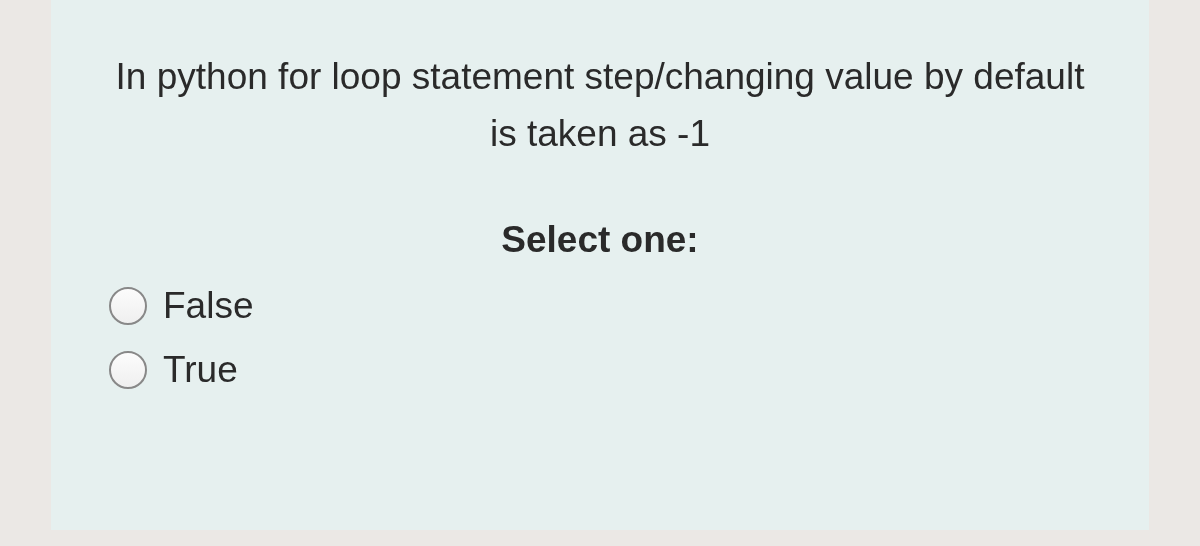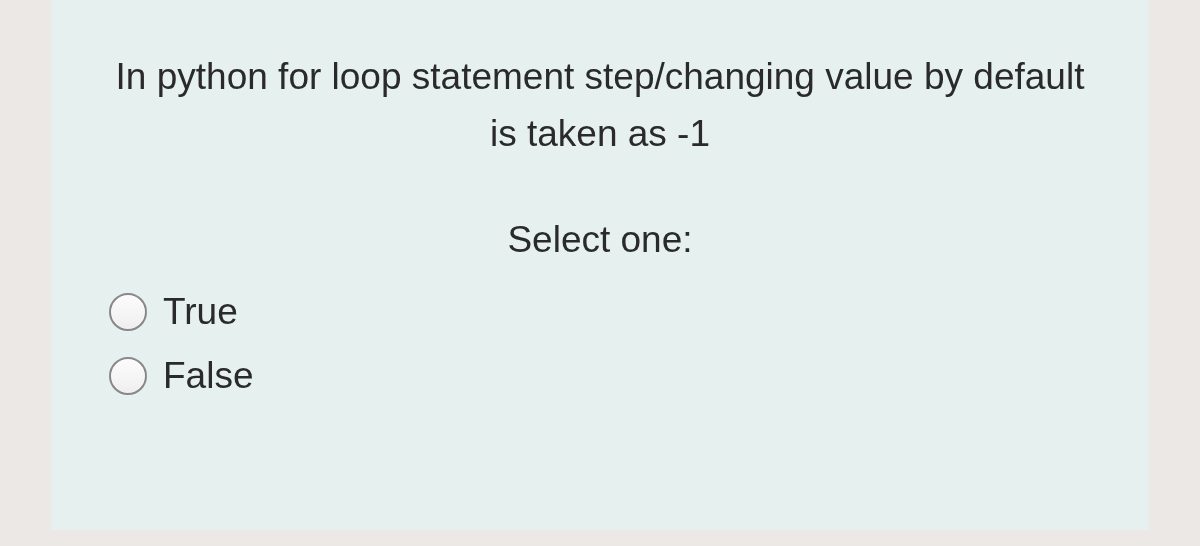--- a/index.html
+++ b/index.html
@@ -27,22 +27,22 @@
     .question-text {
       font-size: 37px;
       color: #2a2a2a;
       line-height: 1.55;
       margin-bottom: 56px;
       font-weight: 400;
     }
     .select-label {
       font-size: 37px;
       color: #2a2a2a;
-      margin-bottom: 30px;
-      font-weight: 400;
+      margin-bottom: 24px;
+      font-weight: 700;
     }
     .option-row {
       display: flex;
       align-items: center;
       margin-bottom: 22px;
       cursor: pointer;
       padding-left: 2px;
     }
     .radio-button {
       width: 38px;
@@ -61,20 +61,20 @@
   </style>
 </head>
 <body>
 
 <div class="card">
   <div class="question-text">In python for loop statement step/changing value by default is taken as -1</div>
   <div class="select-label">Select one:</div>
 
   <label class="option-row">
     <span class="radio-button"></span>
-    <span class="option-label">True</span>
+    <span class="option-label">False</span>
   </label>
 
   <label class="option-row">
     <span class="radio-button"></span>
-    <span class="option-label">False</span>
+    <span class="option-label">True</span>
   </label>
 </div>
 
 </body></html>

